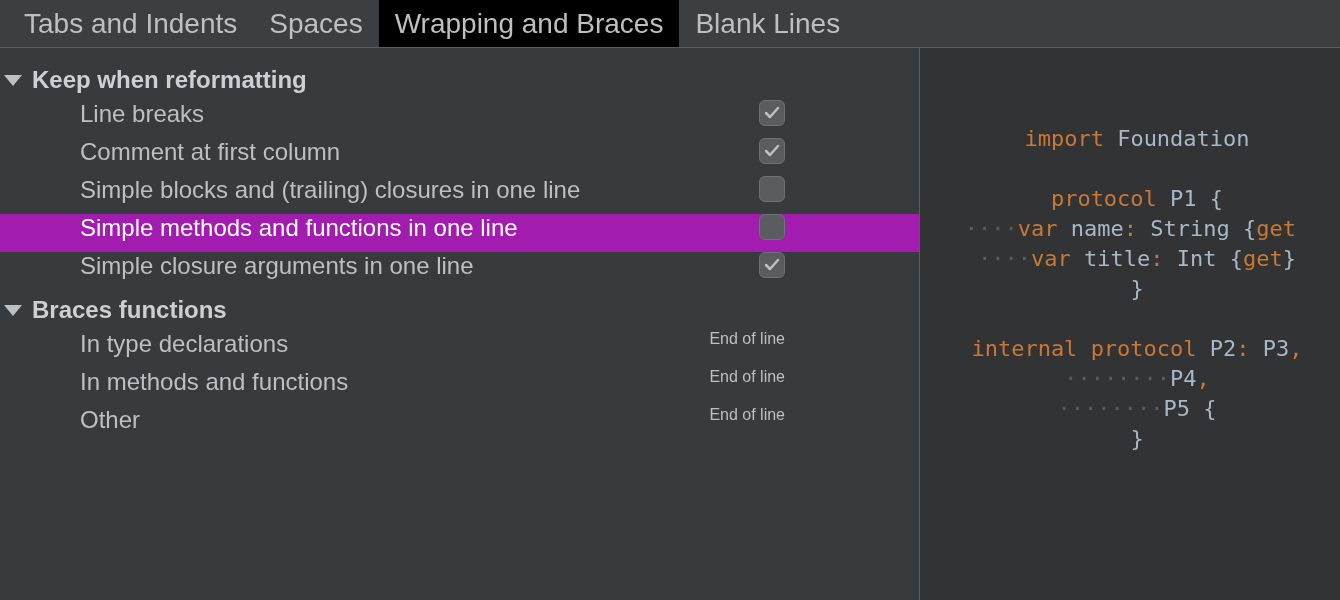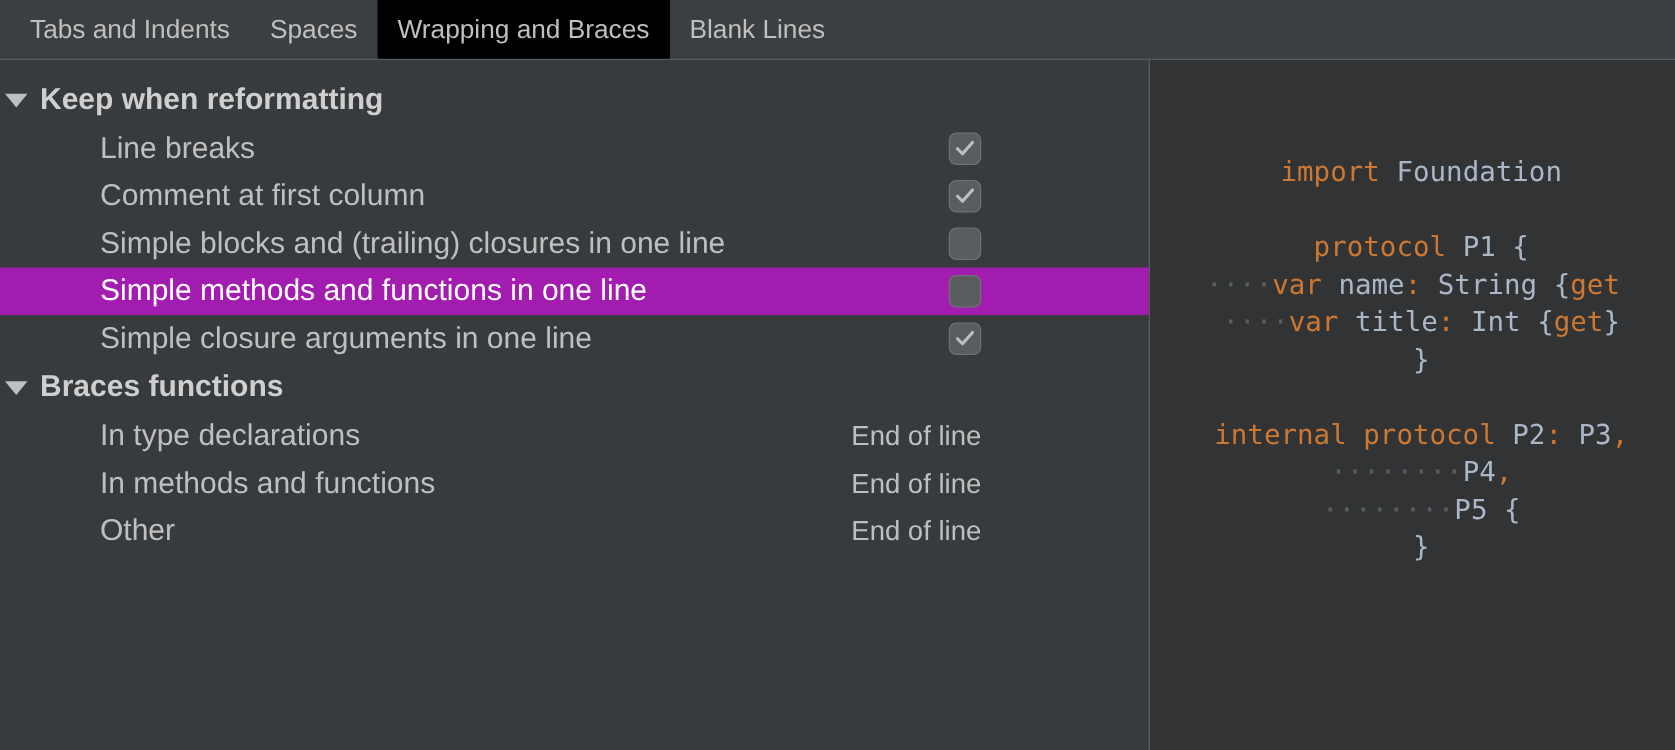--- a/index.html
+++ b/index.html
@@ -19,21 +19,21 @@
       border-bottom: 1px solid #5A5D5F;
       height: 48px;
       align-items: stretch;
       padding-left: 8px;
     }
     .tab {
       padding: 10px 16px;
       color: #BFBFBF;
       border: none;
       background: transparent;
-      font-size: 21px;
+      font-size: 28px;
       cursor: pointer;
       display: flex;
       align-items: center;
     }
     .tab.active {
       background: #000000;
     }
 
     .main {
       display: flex;
@@ -58,21 +58,20 @@
     }
     .triangle {
       width: 0; height: 0;
       border-left: 9px solid transparent;
       border-right: 9px solid transparent;
       border-top: 11px solid #BFBFBF;
     }
 
     .row {
       display: flex;
-      align-items: center;
       height: 38px;
       padding-left: 80px;
       padding-right: 130px;
       font-size: 24px;
       color: #BFBFBF;
     }
     .row-label { flex: 1; }
     .row.selected {
       background: #a21caf;
       color: #FFFFFF;
@@ -86,21 +85,21 @@
       display: flex;
       align-items: center;
       justify-content: center;
       margin-right: 4px;
       margin-left: 8px;
     }
     .checkbox svg { display: block; }
 
     .row-value {
       color: #BFBFBF;
-      font-size: 22px;
+      font-size: 16px;
       margin-right: 4px;
     }
 
     .preview-panel {
       flex: 1;
       background: #313335;
       padding: 16px 0 0 14px;
       font-family: "SF Mono", Menlo, Consolas, monospace;
       font-size: 22px;
       line-height: 30px;

